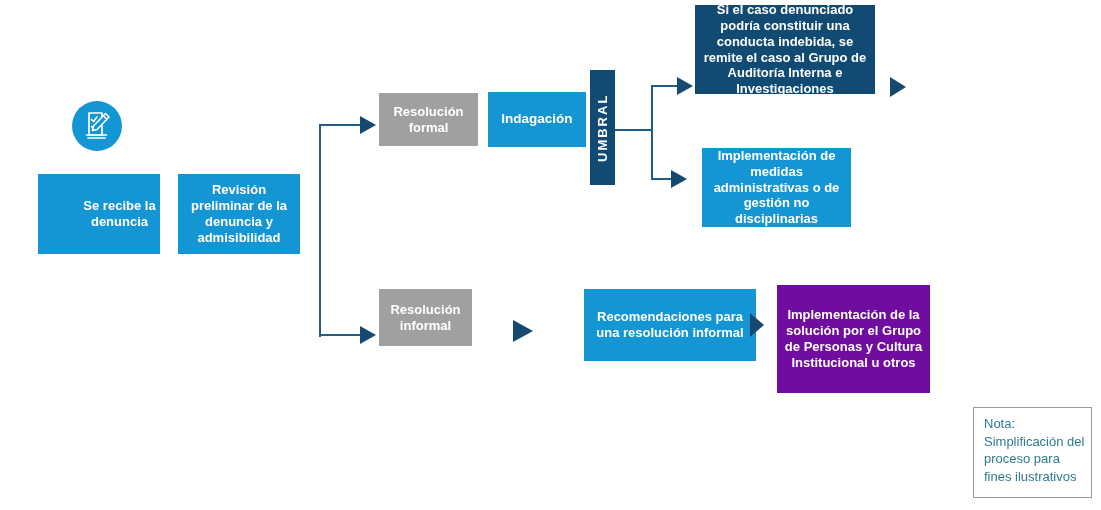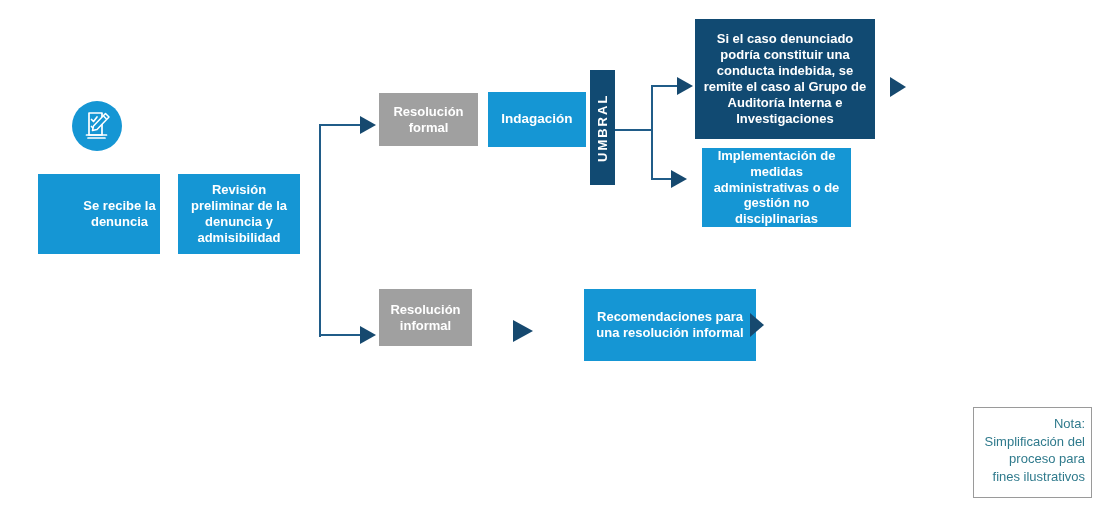--- a/index.html
+++ b/index.html
@@ -17,21 +17,21 @@
   .gray   { background:#A0A0A0; }
   .purple { background:#710CA0; }
 
   .n-receive    { left:38px;  top:174px; width:122px; height:80px;padding-left:45px; }
   .n-review     { left:178px; top:174px; width:122px; height:80px; }
   .n-formal     { left:379px; top:93px;  width:99px;  height:53px; }
   .n-inquiry    { left:488px; top:92px;  width:98px;  height:55px; font-size:13.5px; }
   .n-umbral     { left:590px; top:70px;  width:25px;  height:115px;
                   writing-mode:vertical-rl; transform:rotate(180deg);
                   letter-spacing:2px; font-size:13px; }
-  .n-misconduct { left:695px; top:19px;   width:180px; height:120px; }
+  .n-misconduct { left:695px; top:5px;   width:180px; height:89px; }
   .n-audit      { left:919px; top:8px;   width:168px; height:155px; }
   .n-admin      { left:702px; top:148px; width:149px; height:79px; }
   .n-informal   { left:379px; top:289px; width:93px;  height:57px; }
   .n-recommend  { left:584px; top:289px; width:172px; height:72px; }
   .n-solution   { left:777px; top:285px; width:153px; height:108px; }
 
   .wavy {
     text-decoration-line:underline;
     text-decoration-style:wavy;
     text-decoration-color:#CC5B77;
@@ -65,21 +65,21 @@
                   border-top-width:11px; border-bottom-width:11px; }
   .tri-solution { left:750px; top:313px; border-left-width:14px;
                   border-top-width:12px; border-bottom-width:12px; }
   .tri-audit    { left:890px; top:77px;  border-left-width:16px;
                   border-top-width:10px; border-bottom-width:10px; }
 
   .note {
     position:absolute; left:973px; top:407px; width:119px; height:91px;
     border:1px solid #9A9A9A; background:#ffffff; box-sizing:border-box;
     color:#2F7A8C; font-size:13px; line-height:1.35; padding:7px 6px 7px 10px;
-    text-align:right;
+    text-align:left;
   }
 </style>
 </head>
 <body>
 
 <div class="canvas">
 
   <div class="icon-circle">
     <svg viewBox="0 0 50 50" width="50" height="50" aria-hidden="true">
       <circle cx="25" cy="25" r="25" fill="#1596D4"></circle>
@@ -128,16 +128,17 @@
   <div class="node blue n-admin">Implementación de medidas administrativas o de gestión no disciplinarias</div>
 
   <div class="node gray n-informal">Resolución informal</div>
 
   <div class="tri tri-informal"></div>
 
   <div class="node blue n-recommend">Recomendaciones para una resolución informal</div>
 
   <div class="tri tri-solution"></div>
 
+  <div class="node purple n-solution">Implementación de la solución por el Grupo de Personas y Cultura Institucional u otros</div>
 
   <div class="note">Nota: Simplificación del proceso para fines ilustrativos</div>
 
 </div>
 
 </body></html>

